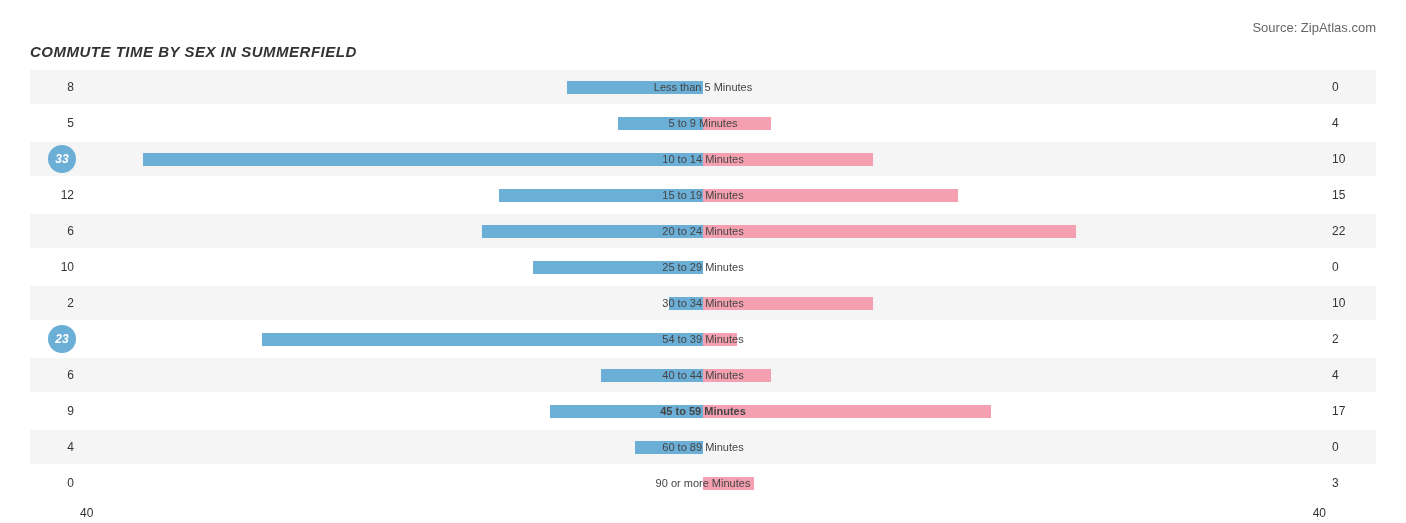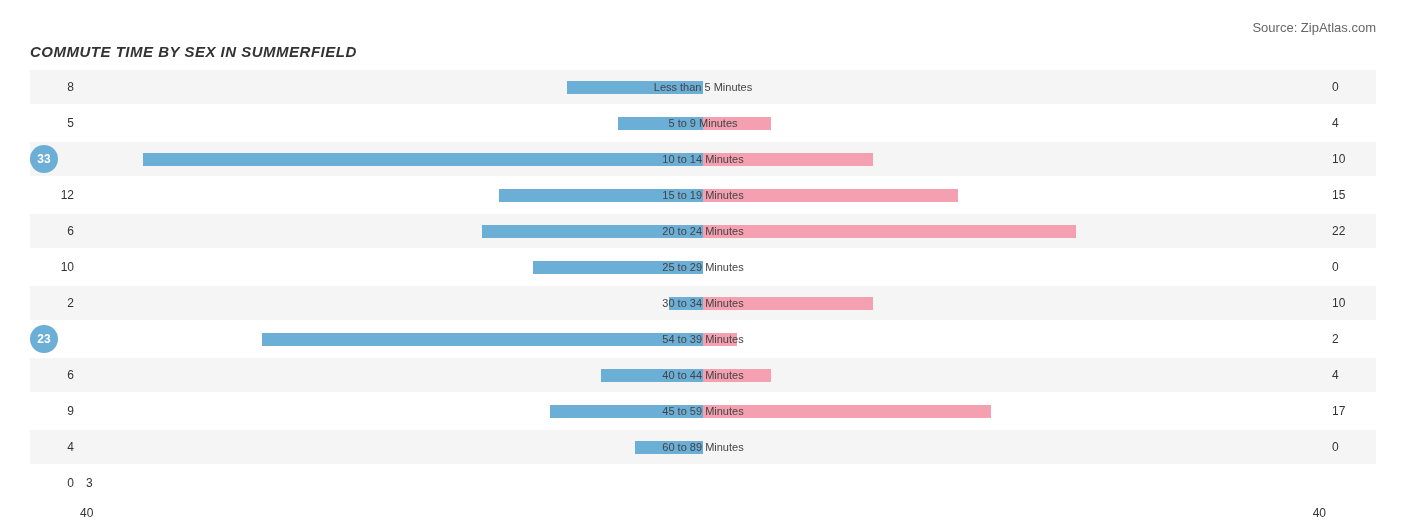--- a/index.html
+++ b/index.html
@@ -111,22 +111,24 @@
       width: 28px;
       height: 28px;
       font-size: 12px;
       font-weight: bold;
       margin-right: 0;
     }
     .left-circle {
       width: 50px;
       display: flex;
       align-items: center;
+      justify-content: flex-end;
       padding-right: 4px;
       flex-shrink: 0;
+      font-style: italic;
     }
     .bottom-axis {
       display: flex;
       justify-content: space-between;
       font-size: 12px;
       color: #333;
       padding: 4px 0;
       margin-top: 2px;
     }
     .bottom-left { padding-left: 50px; }
@@ -283,41 +285,52 @@
     <div class="left-value">9</div>
     <div class="bars-area">
       <div class="bar-row">
         <div class="male-bar-container">
           <div class="male-bar" style="width:153px;"></div>
         </div>
         <div class="female-bar-container">
           <div class="female-bar" style="width:288px;"></div>
         </div>
       </div>
-      <div class="label-center" style="top:50%; transform:translate(-50%,-50%);">45 to 59 Minutes</div>
+      <div class="label-center" style="top:50%; transform:translate(-50%,-50%);font-weight:bold;">45 to 59 Minutes</div>
     </div>
     <div class="right-value">17</div>
   </div>
       <div class="row">
     <div class="left-value">4</div>
     <div class="bars-area">
       <div class="bar-row">
         <div class="male-bar-container">
           <div class="male-bar" style="width:68px;"></div>
         </div>
         <div class="female-bar-container">
           <div class="female-bar" style="width:0px;"></div>
         </div>
       </div>
       <div class="label-center" style="top:50%; transform:translate(-50%,-50%);">60 to 89 Minutes</div>
     </div>
     <div class="right-value">0</div>
   </div>
       <div class="row">
     <div class="left-value">0</div>
+    <div class="bars-area">
+      <div class="bar-row">
+        <div class="male-bar-container">
+          <div class="male-bar" style="width:0px;"></div>
+        </div>
+        <div class="female-bar-container">
+          <div class="female-bar" style="width:51px;"></div>
+        </div>
+      </div>
+      <div class="label-center" style="top:50%; transform:translate(-50%,-50%);">90 or more Minutes</div>
+    </div>
     <div class="right-value">3</div>
   </div>
     </div>
   <div class="bottom-axis">
     <span class="bottom-left">40</span>
     <span class="bottom-right">40</span>
   </div>
 
 </div>
 

